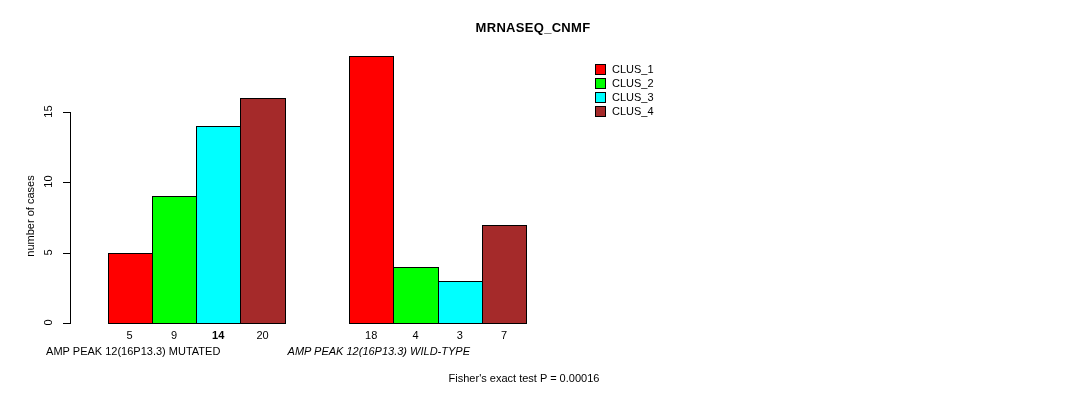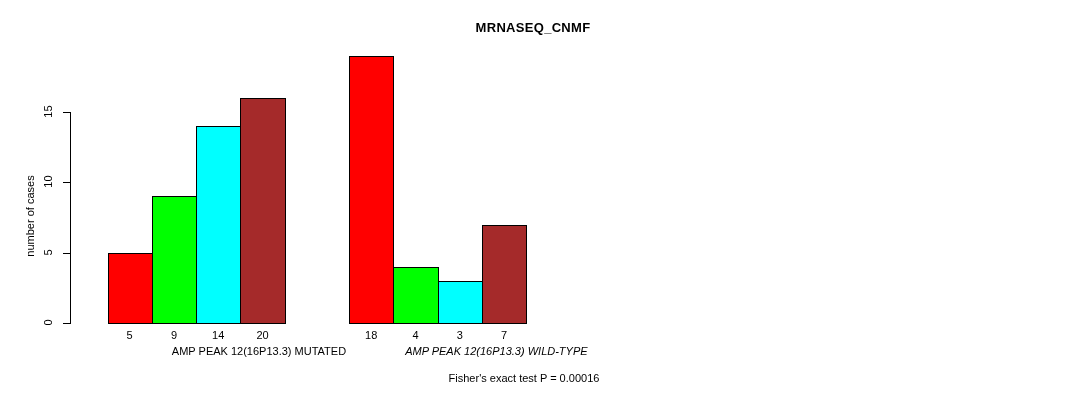--- a/index.html
+++ b/index.html
@@ -113,21 +113,21 @@
     top: 328px;
     font-size: 11px;
     text-align: center;
     line-height: 14px;
   }
 
   .group-label {
     position: absolute;
     top: 344px;
     font-size: 11px;
-    text-align: right;
+    text-align: left;
     line-height: 14px;
     white-space: nowrap;
   }
 
   
   .legend {
     position: absolute;
     left: 583px;
     top: 62px;
   }
@@ -194,34 +194,52 @@
       </div>
     <div class="y-axis-title">number of cases</div>
 
     <div id="groups-layer">
         <div class="group-axis" style="left: 95.5px; width: 177.2px;"></div>
         <div class="bar" style="left: 95.5px; width: 45.3px; top: 252.667px; height: 71.3333px; background: rgb(255, 0, 0);"></div>
         <div class="bar-value-label" style="left: 95.5px; width: 44.3px;">5</div>
         <div class="bar" style="left: 139.8px; width: 45.3px; top: 196.4px; height: 127.6px; background: rgb(0, 255, 0);"></div>
         <div class="bar-value-label" style="left: 139.8px; width: 44.3px;">9</div>
         <div class="bar" style="left: 184.1px; width: 45.3px; top: 126.067px; height: 197.933px; background: rgb(0, 255, 255);"></div>
-        <div class="bar-value-label" style="left: 184.1px; width: 44.3px;">14</div>
+        <div class="bar-value-label" style="left: 184.1px; width: 44.3px; font-weight: bold;">14</div>
         <div class="bar" style="left: 228.4px; width: 45.3px; top: 97.9333px; height: 226.067px; background: rgb(165, 42, 42);"></div>
         <div class="bar-value-label" style="left: 228.4px; width: 44.3px;">20</div>
         <div class="group-label" style="left: 34.1px; width: 300px;">AMP PEAK 12(16P13.3) MUTATED</div>
         <div class="group-axis" style="left: 337px; width: 177.2px;"></div>
         <div class="bar" style="left: 337px; width: 45.3px; top: 55.7333px; height: 268.267px; background: rgb(255, 0, 0);"></div>
         <div class="bar-value-label" style="left: 337px; width: 44.3px;">18</div>
         <div class="bar" style="left: 381.3px; width: 45.3px; top: 266.733px; height: 57.2667px; background: rgb(0, 255, 0);"></div>
         <div class="bar-value-label" style="left: 381.3px; width: 44.3px;">4</div>
         <div class="bar" style="left: 425.6px; width: 45.3px; top: 280.8px; height: 43.2px; background: rgb(0, 255, 255);"></div>
         <div class="bar-value-label" style="left: 425.6px; width: 44.3px;">3</div>
         <div class="bar" style="left: 469.9px; width: 45.3px; top: 224.533px; height: 99.4667px; background: rgb(165, 42, 42);"></div>
         <div class="bar-value-label" style="left: 469.9px; width: 44.3px;">7</div>
         <div class="group-label" style="left: 275.6px; width: 300px; font-style: italic;">AMP PEAK 12(16P13.3) WILD-TYPE</div>
       </div>
 
   </div>
 
+  <div class="legend" id="legend">
+      <div class="legend-row">
+        <div class="legend-swatch" style="background: rgb(255, 0, 0);"></div>
+        <div class="legend-label">CLUS_1</div>
+      </div>
+      <div class="legend-row">
+        <div class="legend-swatch" style="background: rgb(0, 255, 0);"></div>
+        <div class="legend-label">CLUS_2</div>
+      </div>
+      <div class="legend-row">
+        <div class="legend-swatch" style="background: rgb(0, 255, 255);"></div>
+        <div class="legend-label">CLUS_3</div>
+      </div>
+      <div class="legend-row">
+        <div class="legend-swatch" style="background: rgb(165, 42, 42);"></div>
+        <div class="legend-label">CLUS_4</div>
+      </div>
+    </div>
 
   <div class="footer-note"><span>Fisher's exact test P = 0.00016</span></div>
 
 </div>
 
 </body></html>

